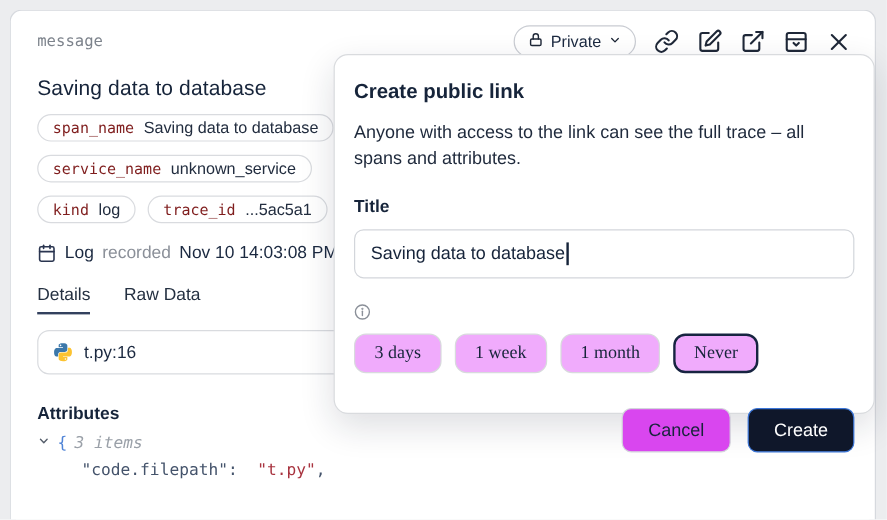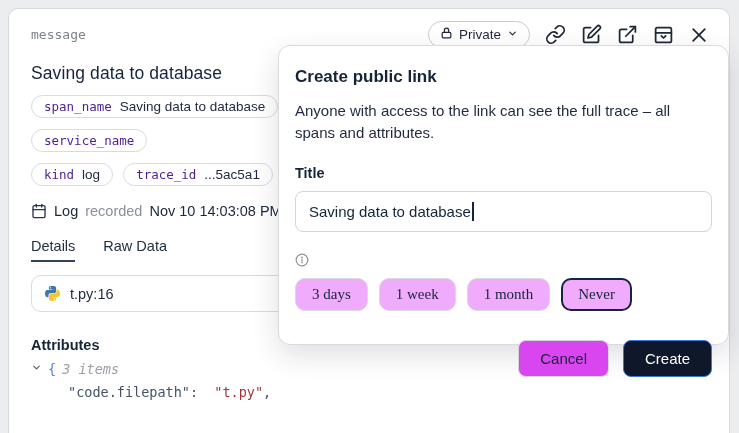--- a/index.html
+++ b/index.html
@@ -32,21 +32,21 @@
   .icon-btn svg { display:block; }
 
   .panel-title { margin-top:15px; font-size:17.5px; font-weight:400; color:#16243a; letter-spacing:.1px; }
 
   .chip-row { margin-top:11px; display:flex; gap:10px; }
   .chip {
     display:inline-flex; align-items:center; gap:8px;
     border:1px solid #d9dbdf; border-radius:999px; padding:3px 12px;
     white-space:nowrap;
   }
-  .chip .k { font-family:"DejaVu Sans Mono", monospace; font-size:12.5px; color:#4c1d95; }
+  .chip .k { font-family:"DejaVu Sans Mono", monospace; font-size:12.5px; color:#7f1d1d; }
   .chip .v { font-size:13.5px; color:#20}
   .chip .v { font-size:13.5px; color:#222d3f; }
 
   .meta-row { margin-top:17px; display:flex; align-items:center; gap:7px; font-size:14.5px; }
   .meta-row .dim { color:#8b9099; }
 
   .tabs { margin-top:19px; display:flex; gap:28px; font-size:14.5px; }
   .tab { padding-bottom:6px; cursor:pointer; color:#243041; }
   .tab.active { border-bottom:2px solid #33415e; }
 
@@ -175,20 +175,21 @@
   <div class="chip-row">
     <span class="chip">
       <span class="k">span_name</span>
       <span class="v">Saving data to database</span>
     </span>
   </div>
 
   <div class="chip-row">
     <span class="chip">
       <span class="k">service_name</span>
+      <span class="v">unknown_service</span>
     </span>
   </div>
 
   <div class="chip-row">
     <span class="chip">
       <span class="k">kind</span>
       <span class="v">log</span>
     </span>
     <span class="chip">
       <span class="k">trace_id</span>

